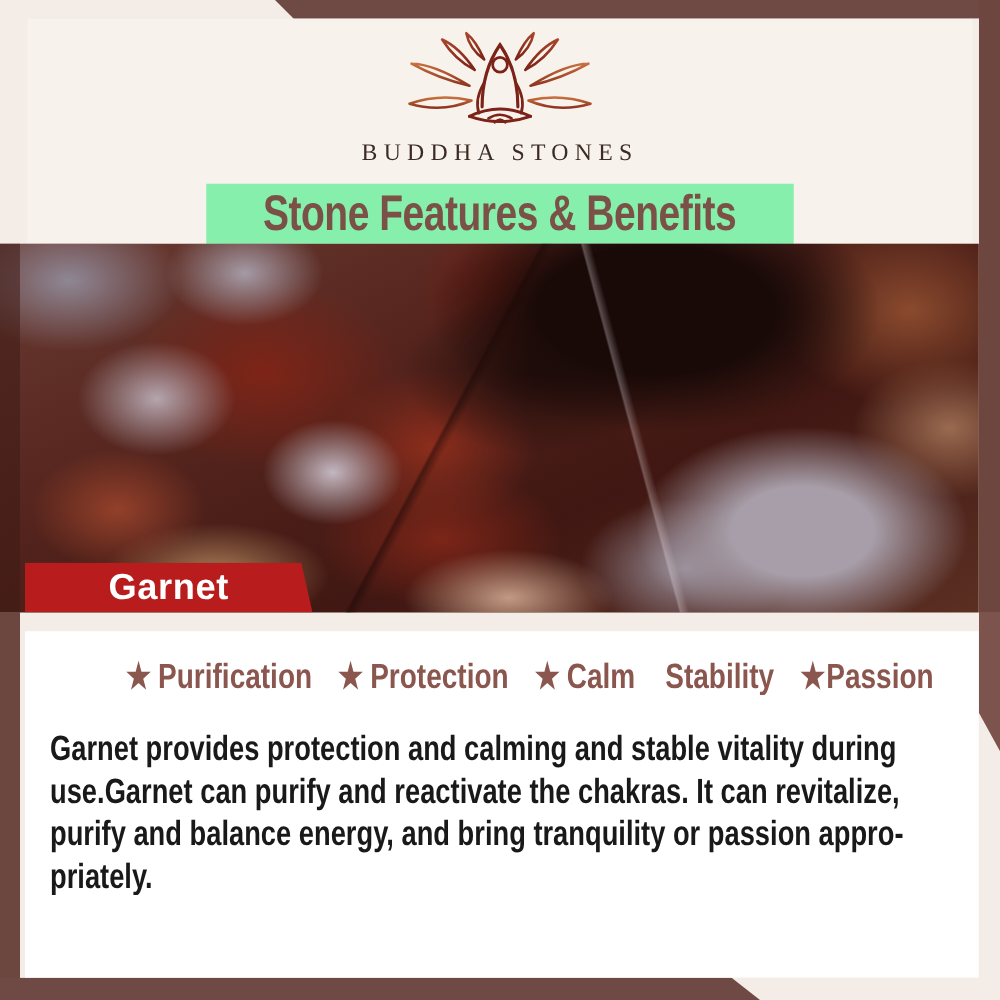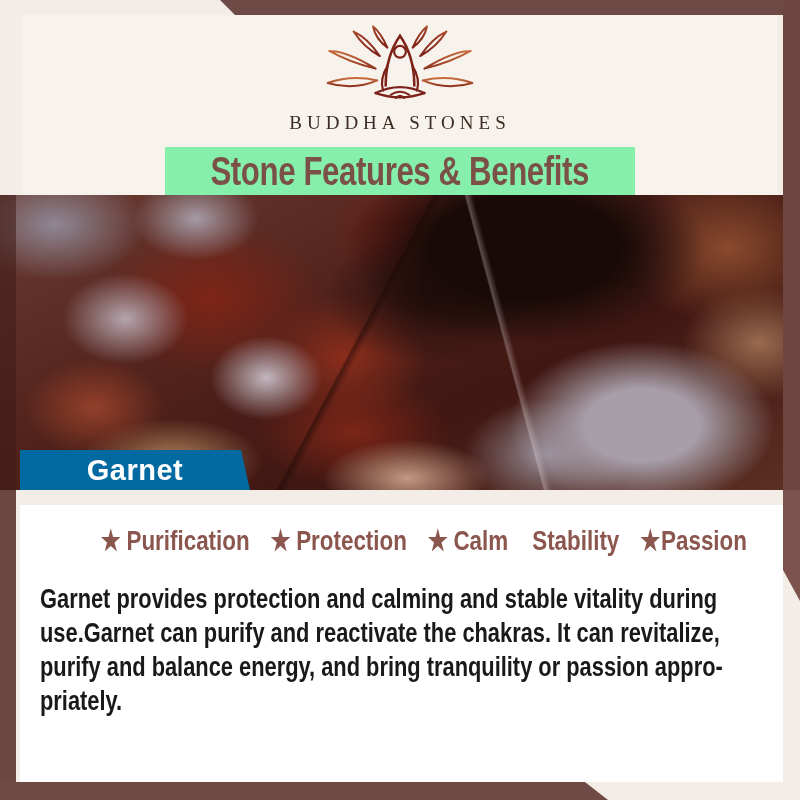--- a/index.html
+++ b/index.html
@@ -49,21 +49,21 @@
       radial-gradient(100px 70px at 12% 72%,#93402a,transparent 70%),
       radial-gradient(110px 80px at 52% 12%,#6f1f14,transparent 70%),
       radial-gradient(130px 60px at 22% 90%,#a97f58,transparent 70%),
       radial-gradient(120px 55px at 52% 96%,#c29a83,transparent 70%),
       radial-gradient(140px 80px at 45% 80%,#7c2518,transparent 70%),
       linear-gradient(155deg,#6b3c33 0%,#54241d 35%,#401712 65%,#5b2f22 100%);
   }
   .photo-left-shade{position:absolute;left:0;top:195px;width:16px;height:295px;background:rgba(62,28,22,.55);}
 
   
-  .stone-label{position:absolute;left:20px;top:450px;width:230px;height:40px;background:#0369a1;
+  .stone-label{position:absolute;left:20px;top:450px;width:230px;height:40px;background:#b91c1c;
     clip-path:polygon(0 0,calc(100% - 9px) 0,100% 100%,0 100%);
     display:flex;align-items:center;justify-content:center;}
   .stone-label-text{color:#ffffff;font-size:29px;font-weight:bold;letter-spacing:.5px;}
 
   
   .white-panel{position:absolute;left:20px;top:505px;width:763px;height:277px;background:#ffffff;}
   .features-row{position:absolute;left:20px;width:763px;top:524px;text-align:center;
     color:#8a564e;font-weight:bold;}
   .features-squeeze{display:inline-flex;align-items:baseline;transform:scaleX(.8);
     transform-origin:center;font-size:28px;white-space:nowrap;}

